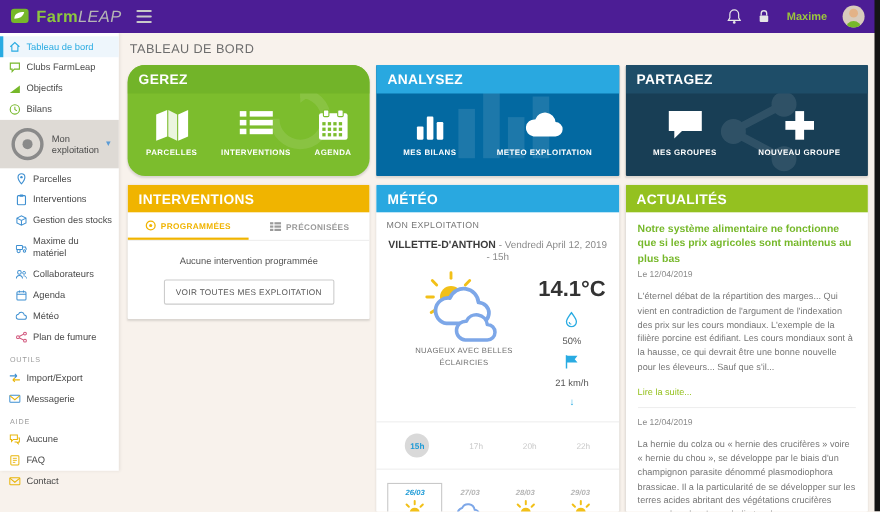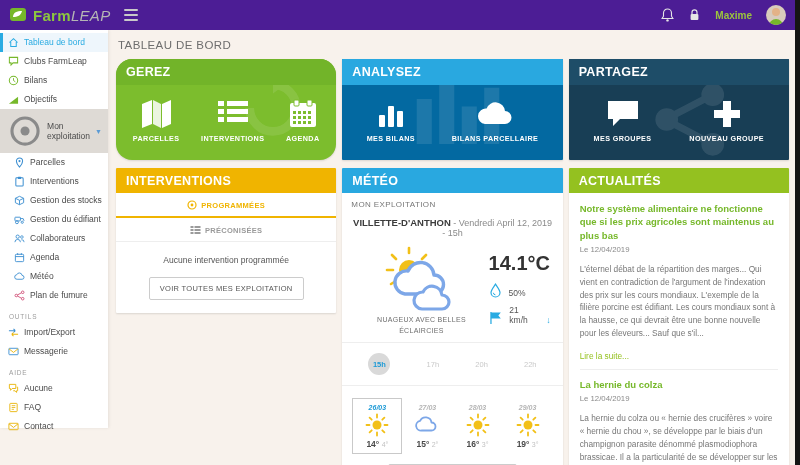--- a/index.html
+++ b/index.html
@@ -52,37 +52,37 @@
   .partagez { background:#183e55; } .partagez .promo-head { background:#1e4d68; }
 
   
   .panel { background:#fff; box-shadow:0 1px 2px rgba(0,0,0,.12); border-radius:1px; overflow:hidden; }
   .panel-head { height:25px; display:flex; align-items:center; padding-left:10px; color:#fff; font-size:12.5px; font-weight:bold; letter-spacing:.3px; }
   .head-yellow { background:#f0b400; }
   .head-blue   { background:#29a8e0; }
   .head-green  { background:#94c120; }
 
   
-  .tabs { display:flex; border-bottom:1px solid #eee;flex-direction:column; }
+  .tabs { display:flex; border-bottom:1px solid #eee; }
   .tab { flex:1; display:flex; align-items:center; justify-content:center; gap:4px; padding:7px 0 6px; font-size:7.5px; font-weight:bold; letter-spacing:.3px; color:#9a9a9a; cursor:pointer; }
   .tab.active { color:#f0b400; border-bottom:2px solid #f0b400; }
   .empty-text { text-align:center; font-size:8.5px; color:#555; margin:13px 0 12px; }
   .ghost-btn { display:block; margin:0 auto 13px; background:#fff; border:1px solid #ccc; border-radius:2px; color:#555; font-size:7.5px; letter-spacing:.3px; padding:6px 10px; cursor:pointer; font-family:"Liberation Sans", sans-serif; }
 
   
   .meteo-body { padding:6px 8px 8px; }
   .meteo-sub { font-size:8px; color:#777; letter-spacing:.4px; margin:1px 0 8px 1px; }
   .meteo-loc { text-align:center; font-size:9px; color:#8a8a8a; margin-bottom:6px; }
   .meteo-loc b { color:#3c3c3c; font-size:9.5px; }
   .meteo-now { display:flex; justify-content:space-around; align-items:flex-start; padding:2px 4px 0; }
   .now-left { display:flex; flex-direction:column; align-items:center; }
   .now-caption { font-size:7px; color:#6e6e6e; text-align:center; letter-spacing:.3px; margin-top:3px; line-height:1.5; }
   .now-right { padding-top:6px; }
   .temp { font-size:20px; font-weight:bold; color:#333; margin-bottom:8px; }
-  .metric { display:flex; align-items:flex-end; gap:7px; font-size:8.5px; color:#555; margin-bottom:7px; }
+  .metric { display:flex; align-items:center; gap:7px; font-size:8.5px; color:#555; margin-bottom:7px;flex-direction:column; }
   .metric .arrow { color:#29abe2; font-size:9px; }
   .hr { border-top:1px solid #eee; margin:6px -8px; }
   .hours { display:flex; justify-content:space-around; align-items:center; padding:4px 0; }
   .hour { font-size:7.5px; color:#c9c9c9; cursor:pointer; }
   .hour.current { width:22px; height:22px; border-radius:50%; background:#d9d9d9; color:#1d9ad6; font-weight:bold; display:flex; align-items:center; justify-content:center; }
   .days { display:flex; justify-content:space-between; padding:6px 2px 4px; }
   .day { width:25%; display:flex; flex-direction:column; align-items:center; gap:2px; padding:5px 0 4px; cursor:pointer; border:1px solid transparent; }
   .day.selected { border:1px solid #c9c9c9; background:#fff; }
   .day .d-date { font-size:7px; font-style:italic; color:#b5b5b5; font-weight:bold; }
   .day.selected .d-date { color:#1d9ad6; }
@@ -142,30 +142,30 @@
     <span>Tableau de bord</span>
   </div>
   <div class="nav-item">
     <svg class="ic" viewBox="0 0 12 12">
         <path d="M1.5 1.5 h9 v6 h-5 l-2.2 2.4 v-2.4 h-1.8 z" fill="none" stroke="#76b82a" stroke-width="1.1"></path>
       </svg>
     <span>Clubs FarmLeap</span>
   </div>
   <div class="nav-item">
     <svg class="ic" viewBox="0 0 12 12">
+        <path d="M1 10.5 L11 10.5 L11 3 Z" fill="#76b82a"></path>
+      </svg>
+    <span>Objectifs</span>
+  </div>
+  <div class="nav-item">
+    <svg class="ic" viewBox="0 0 12 12">
         <circle cx="6" cy="6" r="4.6" fill="none" stroke="#76b82a" stroke-width="1.1"></circle>
         <path d="M6 3.4 V6 L8 7.4" fill="none" stroke="#76b82a" stroke-width="1"></path>
       </svg>
     <span>Bilans</span>
-  </div>
-  <div class="nav-item">
-    <svg class="ic" viewBox="0 0 12 12">
-        <path d="M1 10.5 L11 10.5 L11 3 Z" fill="#76b82a"></path>
-      </svg>
-    <span>Objectifs</span>
   </div>
   <div class="nav-group">
     <svg class="ic" viewBox="0 0 12 12">
         <circle cx="6" cy="6" r="4.6" fill="none" stroke="#8a8a8a" stroke-width="1.1"></circle>
         <circle cx="6" cy="6" r="1.6" fill="#8a8a8a"></circle>
       </svg>
     <span>Mon exploitation</span>
     <span class="chev">▼</span>
   </div>
   <div class="nav-item sub-item">
@@ -188,21 +188,21 @@
       </svg>
     <span>Gestion des stocks</span>
   </div>
   <div class="nav-item sub-item">
     <svg class="ic" viewBox="0 0 12 12">
         <rect x="1" y="3.5" width="6" height="4" rx="0.6" fill="none" stroke="#3d8fd1" stroke-width="1"></rect>
         <path d="M7 5 h3 l1 2.5" fill="none" stroke="#3d8fd1" stroke-width="1"></path>
         <circle cx="3.2" cy="9" r="1.6" fill="none" stroke="#3d8fd1" stroke-width="1"></circle>
         <circle cx="9" cy="9" r="1.2" fill="none" stroke="#3d8fd1" stroke-width="1"></circle>
       </svg>
-    <span>Gestion du édifiant</span>
+    <span>Maxime du matériel</span>
   </div>
   <div class="nav-item sub-item">
     <svg class="ic" viewBox="0 0 12 12">
         <circle cx="4" cy="4" r="1.8" fill="none" stroke="#3d8fd1" stroke-width="1"></circle>
         <path d="M1 10 a3 3 0 0 1 6 0" fill="none" stroke="#3d8fd1" stroke-width="1"></path>
         <circle cx="8.6" cy="4.4" r="1.4" fill="none" stroke="#3d8fd1" stroke-width="0.9"></circle>
         <path d="M8 7.4 a2.6 2.6 0 0 1 3 2.6" fill="none" stroke="#3d8fd1" stroke-width="0.9"></path>
       </svg>
     <span>Collaborateurs</span>
   </div>
@@ -368,21 +368,21 @@
                 <rect x="4" y="17" width="6" height="12" rx="1" fill="#fff"></rect>
                 <rect x="13" y="8" width="6" height="21" rx="1" fill="#fff"></rect>
                 <rect x="22" y="13" width="6" height="16" rx="1" fill="#fff"></rect>
               </svg>
             <span class="lbl">MES BILANS</span>
           </div>
           <div class="promo-item">
             <svg width="40" height="32" viewBox="0 0 40 28">
                 <path d="M10 24 h20 a6.5 6.5 0 0 0 0-13 a9.5 9.5 0 0 0-18.4-2.4 A7 7 0 0 0 10 24 z" fill="#fff"></path>
               </svg>
-            <span class="lbl">BILANS PARCELLAIRE</span>
+            <span class="lbl">METEO EXPLOITATION</span>
           </div>
         </div>
       </div>
 
       <div class="panel">
         <div class="panel-head head-blue">MÉTÉO</div>
         <div class="meteo-body">
           <div class="meteo-sub">MON EXPLOITATION</div>
           <div class="meteo-loc">
             <b>VILLETTE-D'ANTHON</b>
@@ -527,21 +527,20 @@
       <div class="panel">
         <div class="panel-head head-green">ACTUALITÉS</div>
         <div class="news-list">
           <div class="news">
             <div class="news-title">Notre système alimentaire ne fonctionne que si les prix agricoles sont maintenus au plus bas</div>
             <div class="news-date">Le 12/04/2019</div>
             <div class="news-body">L'éternel débat de la répartition des marges... Qui vient en contradiction de l'argument de l'indexation des prix sur les cours mondiaux. L'exemple de la filière porcine est édifiant. Les cours mondiaux sont à la hausse, ce qui devrait être une bonne nouvelle pour les éleveurs... Sauf que s'il...</div>
             <span class="news-more">Lire la suite...</span>
           </div>
           <div class="news">
-            <div class="news-title">La hernie du colza</div>
             <div class="news-date">Le 12/04/2019</div>
             <div class="news-body">La hernie du colza ou « hernie des crucifères » voire « hernie du chou », se développe par le biais d'un champignon parasite dénommé plasmodiophora brassicae. Il a la particularité de se développer sur les terres acides abritant des végétations crucifères comme le colza. La maladie touche ...</div>
 
           </div>
 
         </div>
       </div>
     </div>
   </div>
 </div>

